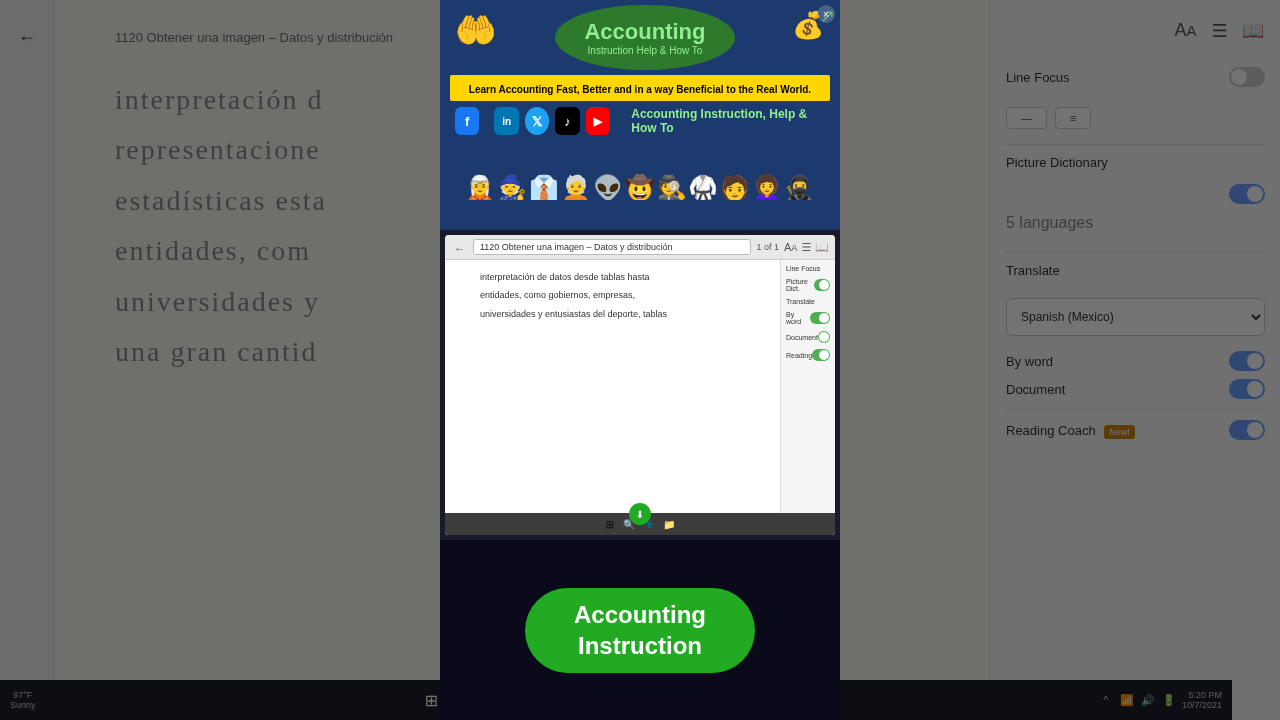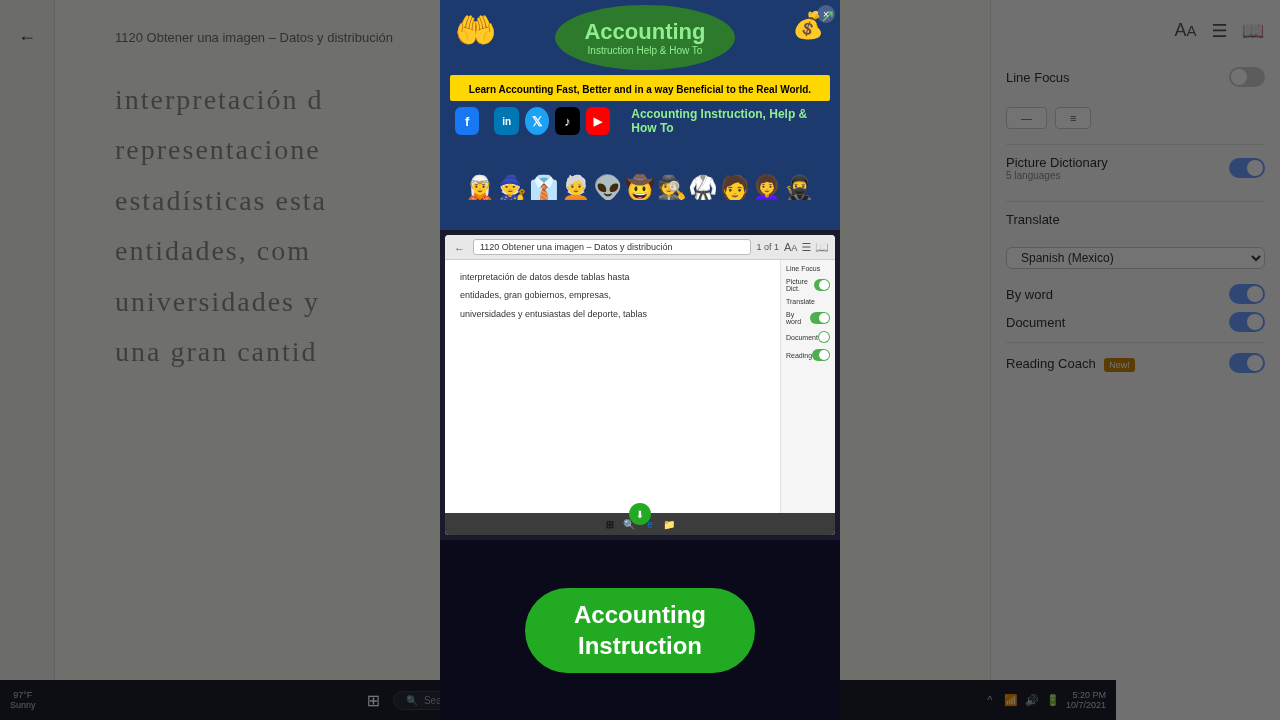--- a/index.html
+++ b/index.html
@@ -90,22 +90,23 @@
       margin-bottom: 20px;
     }
 
     .bg-setting-label {
       font-size: 13px;
       color: #333;
       font-weight: 500;
     }
 
     .bg-setting-sublabel {
-      font-size: 10px;
+      font-size: 16px;
       color: #888;
+      margin-top: 44px;
     }
 
     .toggle-switch {
       width: 36px;
       height: 20px;
       background: #ccc;
       border-radius: 10px;
       position: relative;
       cursor: pointer;
     }
@@ -140,21 +141,21 @@
     }
 
     .bg-divider {
       border: none;
       border-top: 1px solid #e0e0e0;
       margin: 10px 0;
     }
 
     .bg-translate-select {
       width: 100%;
-      padding: 2px 10px;
+      padding: 10px 10px;
       border: 1px solid #ccc;
       border-radius: 6px;
       font-size: 12px;
       color: #333;
       background: white;
       margin-bottom: 15px;
     }
 
     .bg-setting-row-small {
       display: flex;
@@ -355,20 +356,21 @@
     .browser-action-btn {
       font-size: 11px;
       color: #555;
       cursor: pointer;
     }
 
     .browser-content {
       flex: 1;
       display: flex;
       overflow: hidden;
+      padding-left: 20px;
     }
 
     .browser-doc-area {
       flex: 1;
       padding: 10px 15px;
       font-size: 9px;
       color: #333;
       line-height: 1.6;
       overflow: hidden;
     }
@@ -495,21 +497,21 @@
       color: white;
       font-size: 10px;
       z-index: 25;
     }
 
     
     .win-taskbar {
       position: absolute;
       bottom: 0;
       left: 0;
-      width: 1116px;
+      width: 1232px;
       height: 40px;
       background: #1e1e2e;
       display: flex;
       align-items: center;
       z-index: 5;
       padding: 0 10px;
     }
 
     .taskbar-left {
       display: flex;
@@ -727,21 +729,21 @@
       <div class="browser-action-btns">
         <span class="browser-action-btn">A<small>A</small></span>
         <span class="browser-action-btn">☰</span>
         <span class="browser-action-btn">📖</span>
       </div>
     </div>
 
     <div class="browser-content">
       <div class="browser-doc-area">
         <div style="margin-bottom:4px;">interpretación de datos desde tablas hasta</div>
-        <div style="margin-bottom:4px;">entidades, gran gobiernos, empresas,</div>
+        <div style="margin-bottom:4px;">entidades, como gobiernos, empresas,</div>
         <div style="margin-bottom:4px;">universidades y entusiastas del deporte, tablas</div>
       </div>
 
       <div class="browser-right-panel">
         <div style="font-size:8px;margin-bottom:4px;">
           <div class="mini-setting-row">
             <span class="mini-label">Line Focus</span>
           </div>
         </div>
         <div style="margin-bottom:3px;">

